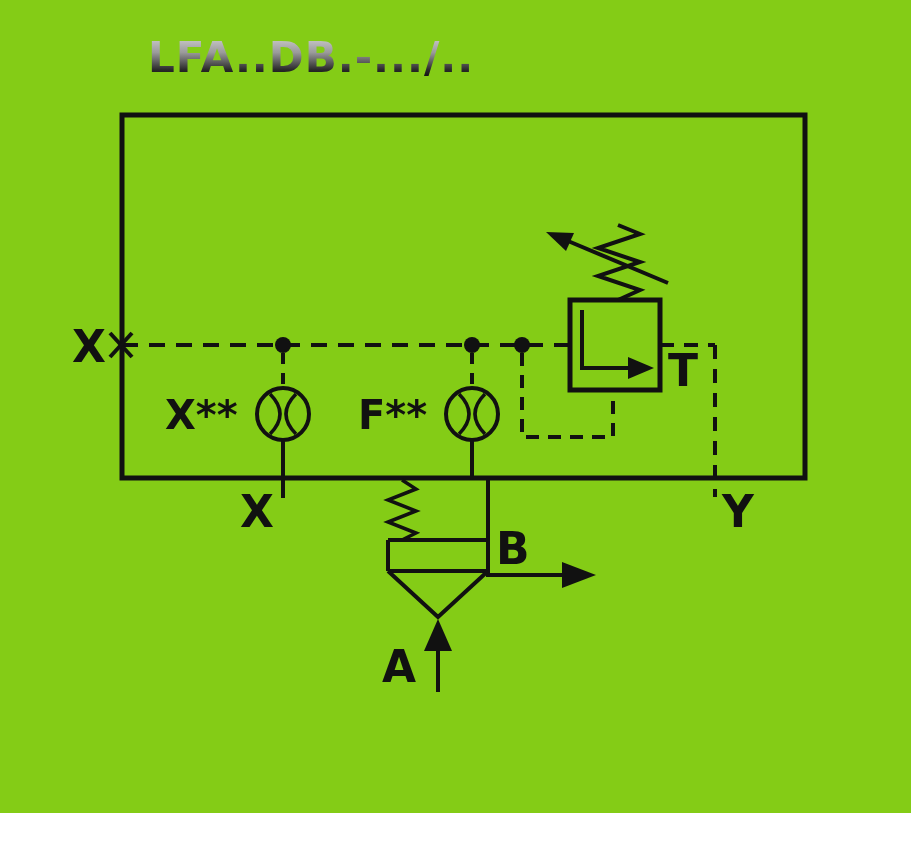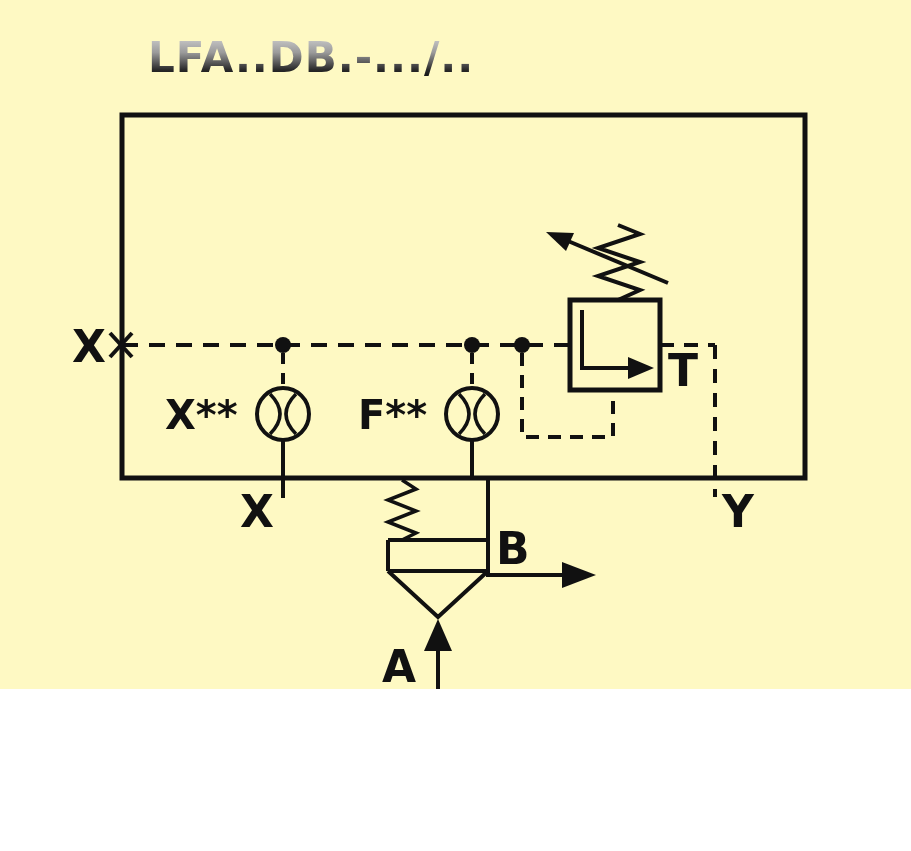--- a/index.html
+++ b/index.html
@@ -1,20 +1,20 @@
 <!DOCTYPE html>
 <html style="--line: #111111;"><head>
 <meta charset="utf-8">
 <style>
   html,body { margin:0; padding:0; }
   body { background:#ffffff; }
   .stage {
     position:relative;
-    width:911px; height:689px;
-    background:#fef9c3;
+    width:911px; height:813px;
+    background:#84cc16;
     overflow:hidden;
     font-family:"DejaVu Sans","Liberation Sans",sans-serif;
   }
   svg { position:absolute; left:0; top:0; }
   .ln   { stroke:var(--line,#111111); fill:none; }
   .fill-ln { fill:var(--line,#111111); stroke:none; }
   .dot  { fill:var(--line,#111111); stroke:none; }
   .dash-main { stroke-dasharray:16 11; }
   .dash-br   { stroke-dasharray:11 9; }
   .dash-y    { stroke-dasharray:14 10; }

